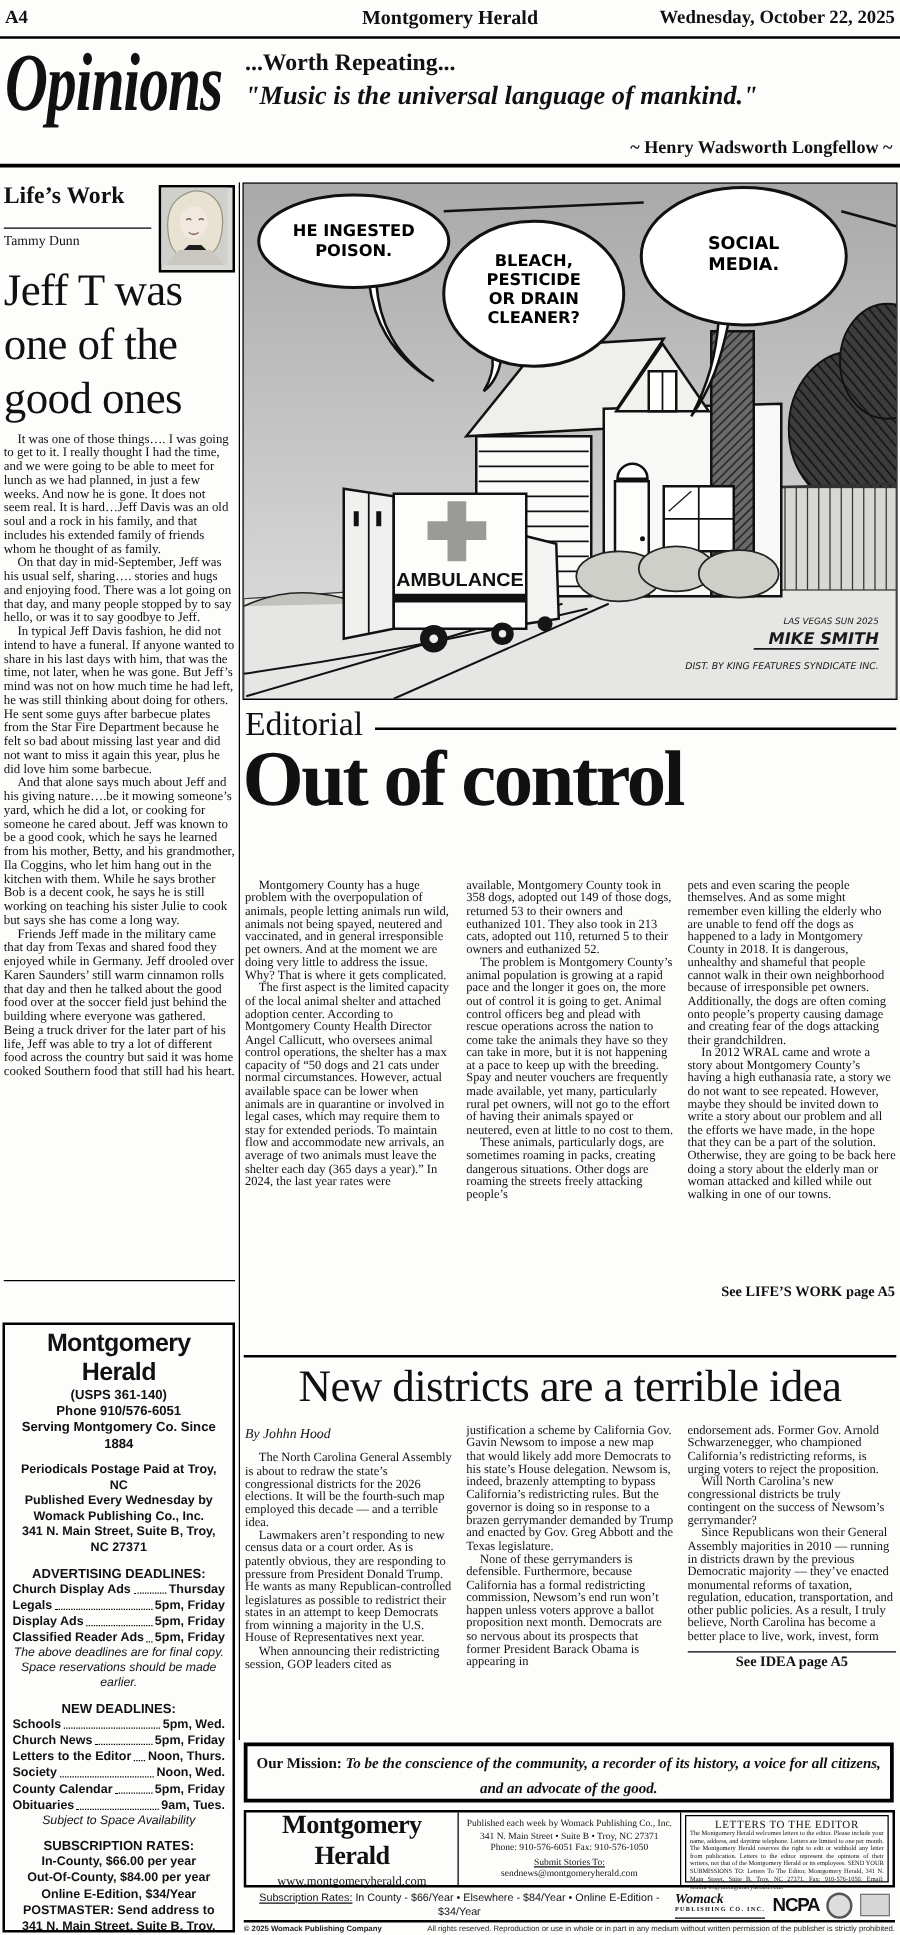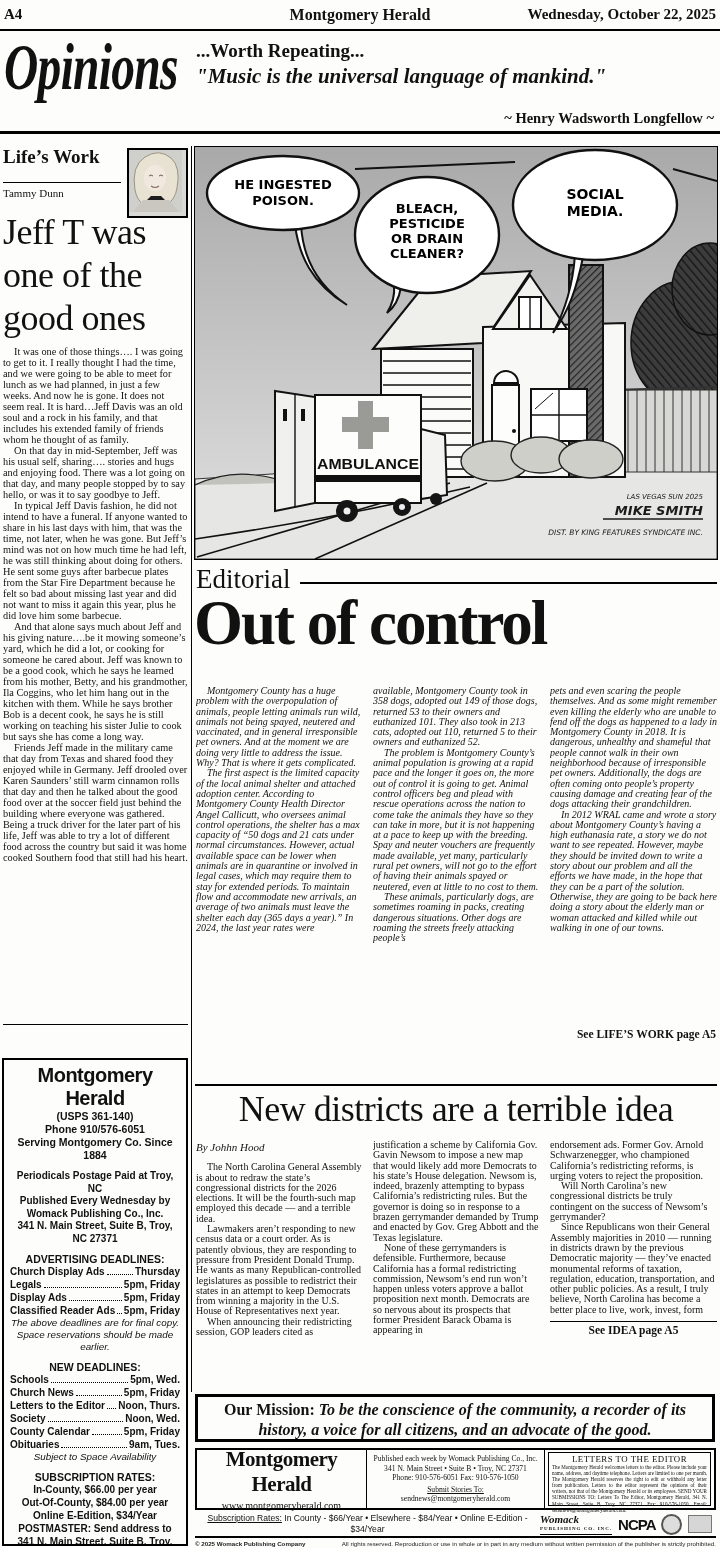--- a/index.html
+++ b/index.html
@@ -40,29 +40,29 @@
   #cartoon{left:194px;top:146px;width:524px;height:414px;border:1px solid #000;box-sizing:border-box;background:#c7c7c7;}
   
   #ed-label{left:196px;top:564px;width:521px;display:flex;align-items:center;}
   #ed-label .txt{font-size:27px;}
   #ed-label .line{flex:1;height:2px;background:#000;margin-left:10px;margin-top:6px;}
   #ed-headline{left:194px;top:592px;font-weight:bold;font-size:63px;line-height:1;letter-spacing:-2px;}
   .cols{display:flex;gap:10px;}
   .col{width:167px;overflow:hidden;font-size:10px;line-height:10.3px;}
   p.para{margin:0;text-indent:11px;}
   p.para.cont{text-indent:0;}
-  #ed-cols{left:196px;top:686px;width:521px;height:396px;font-style:italic;}
+  #ed-cols{left:196px;top:704px;width:521px;height:396px;}
   #rule3{left:195px;top:1084px;width:522px;height:2px;}
   #idea-headline{left:195px;top:1088px;width:522px;text-align:center;font-size:36px;letter-spacing:-.5px;}
   #idea-cols{left:196px;top:1140px;width:521px;height:252px;}
   .byline{font-style:italic;font-size:11px;margin:2px 0 10px 0;}
   .see-block{margin-top:6px;border-top:1px solid #000;padding-top:3px;text-align:center;font-weight:bold;font-size:11.5px;}
   
   #mission{left:195px;top:1394px;width:520px;height:48px;border:3px solid #000;box-sizing:border-box;
-           text-align:center;padding:3px 0;font-size:16px;font-weight:bold;line-height:20px;}
+           text-align:center;padding:3px 0;font-size:12px;font-weight:bold;line-height:20px;}
   #mission .lbl{font-style:normal;}
   #mission .txt{font-style:italic;}
   
   #footer-box{left:195px;top:1448px;width:521px;height:62px;border:2px solid #000;box-sizing:border-box;display:flex;}
   .fcell{padding:3px 6px;box-sizing:border-box;}
   .fc1{width:170px;border-right:1.5px solid #000;display:flex;flex-direction:column;justify-content:center;text-align:center;}
   .fc1 .logo{font-weight:bold;font-size:21px;letter-spacing:-.5px;}
   .fc1 .site{font-size:10px;margin-top:3px;}
   .fc2{width:178px;border-right:1.5px solid #000;text-align:center;font-size:7.6px;line-height:9.4px;
        display:flex;flex-direction:column;justify-content:center;}

